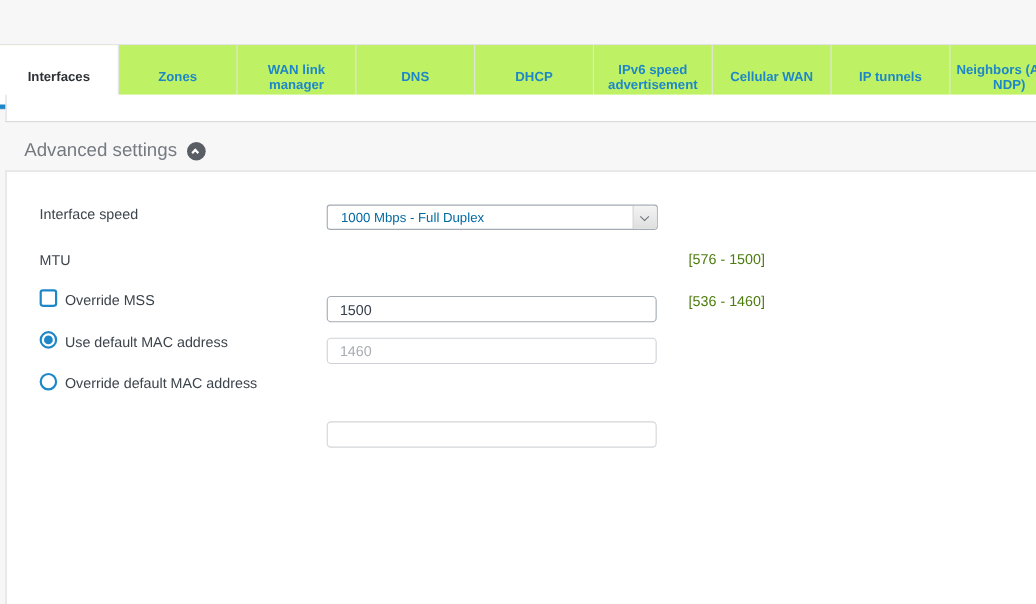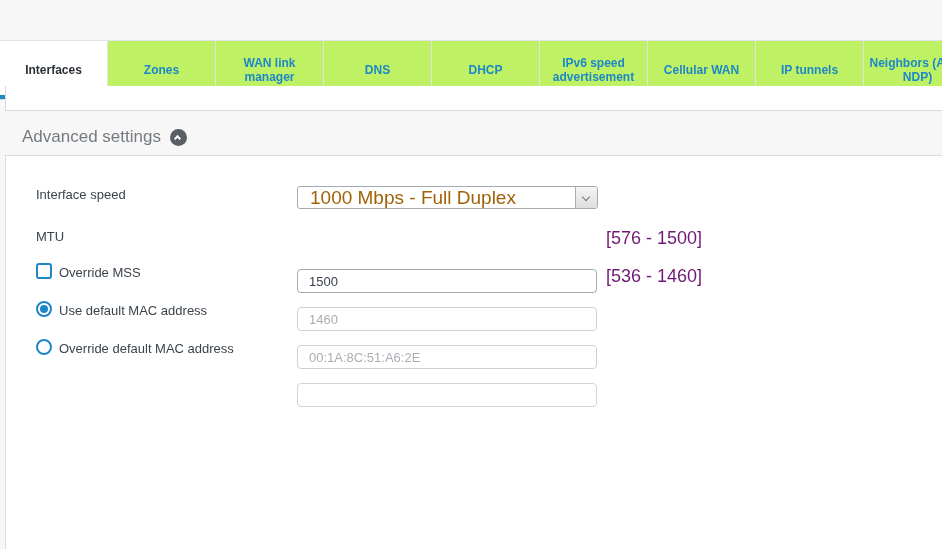--- a/index.html
+++ b/index.html
@@ -77,22 +77,22 @@
     transform:rotate(45deg);
   }
 
   
   .form-label {
     position:absolute;
     font-size:13px; color:#3b434b;
     white-space:nowrap;
   }
   .hint {
-    position:absolute; left:600px;
-    font-size:18px; color:#701a75;
+    position:absolute; left:620px;
+    font-size:13px; color:#4d7c0f;
     white-space:nowrap;
   }
   .txt-input {
     position:absolute; left:291px; width:300px; height:24px;
     border:1px solid #a3aab1; border-radius:4px;
     background:#ffffff;
     font-family:"Liberation Sans", sans-serif;
     font-size:13px; color:#37404d;
     padding:0 11px;
     outline:none;
@@ -105,21 +105,21 @@
   .txt-input.empty {
     border-color:#d2d5d8;
   }
 
   
   .sel {
     position:absolute; left:291px; top:30px; width:301px; height:23px;
     border:1px solid #a3aab1; border-radius:3px;
     background:#ffffff;
     display:flex; align-items:center;
-    font-size:19px; color:#a16207;
+    font-size:12px; color:#0369a1;
     cursor:pointer;
   }
   .sel .sel-text { padding-left:12px; flex:1 1 auto; white-space:nowrap; overflow:hidden; }
   .sel .sel-btn {
     flex:0 0 22px; align-self:stretch;
     border-left:1px solid #a8aeb4;
     background:linear-gradient(#f4f4f4,#dedede);
     border-radius:0 2px 2px 0;
     position:relative;
   }
@@ -207,19 +207,18 @@
   <input class="txt-input" style="top: 68px;" value="1500">
   <div class="hint" style="top:72px;">[576 - 1500]</div>
 
   <span class="cb" style="top:107px;"></span>
   <div class="form-label" style="left:53px; top:109px;">Override MSS</div>
   <input class="txt-input dim" style="top: 106px;" value="1460">
   <div class="hint" style="top:110px;">[536 - 1460]</div>
 
   <span class="radio on" style="top:145px;"></span>
   <div class="form-label" style="left:53px; top:147px;">Use default MAC address</div>
-  <input class="txt-input dim" style="top: 144px;" value="00:1A:8C:51:A6:2E">
 
   <span class="radio" style="top:183px;"></span>
   <div class="form-label" style="left:53px; top:185px;">Override default MAC address</div>
   <input class="txt-input empty" style="top: 182px;" value="">
 
 </div>
 
 </body></html>

